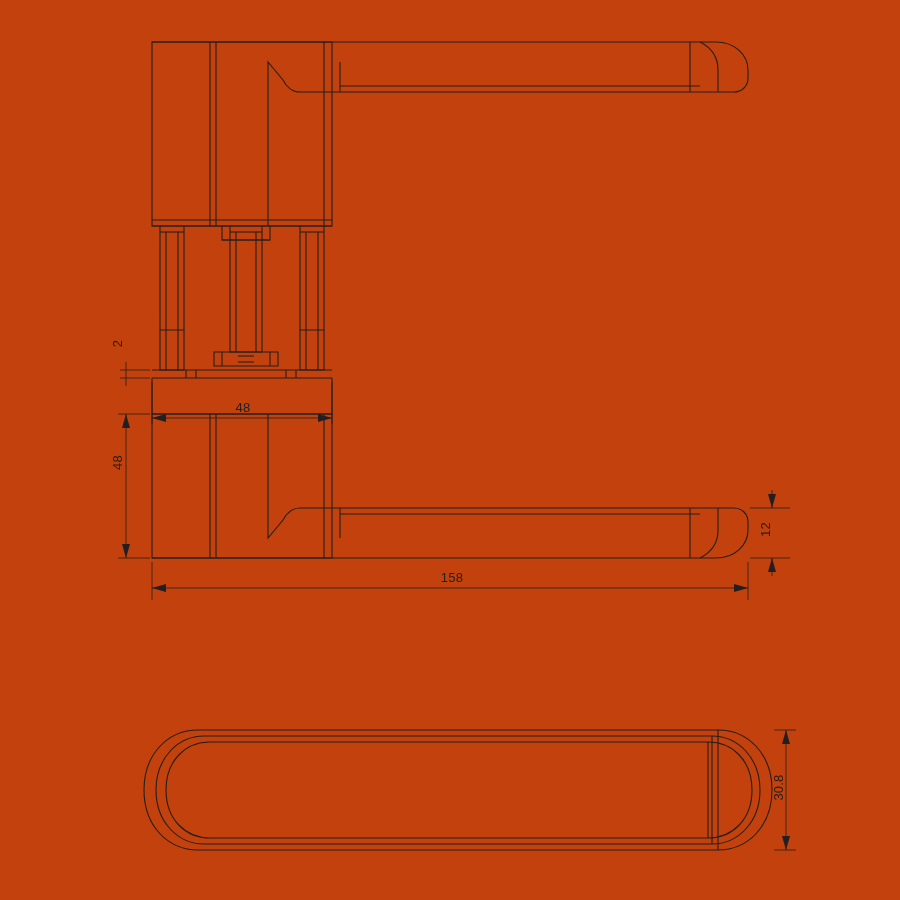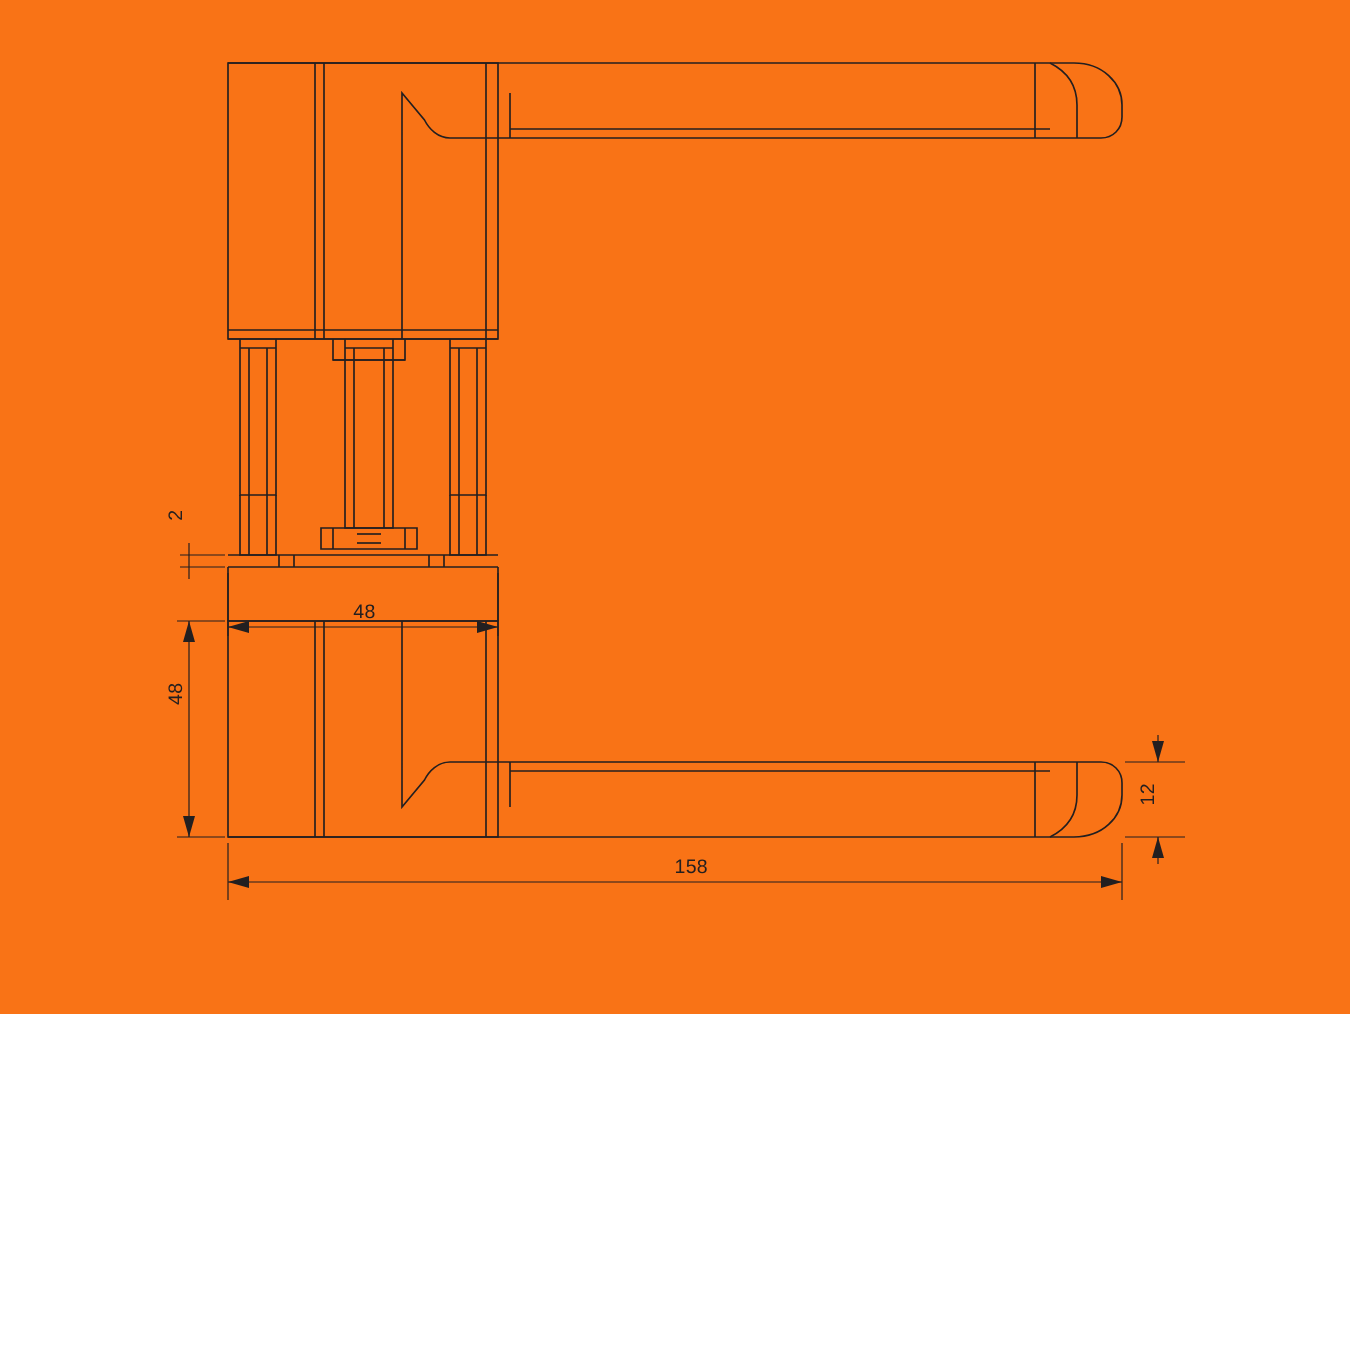--- a/index.html
+++ b/index.html
@@ -6,22 +6,22 @@
     margin: 0;
     padding: 0;
     background: #ffffff;
   }
   body {
     font-family: "Liberation Sans", sans-serif;
   }
   #stage {
     position: relative;
     width: 900px;
-    height: 676px;
-    background: #f97316;
+    height: 900px;
+    background: #c2410c;
     overflow: hidden;
   }
   #stage svg {
     position: absolute;
     left: 0;
     top: 0;
   }
   .dim-label {
     position: absolute;
     font-family: "Liberation Sans", sans-serif;
@@ -176,17 +176,17 @@
   </svg>
 
   <div class="dim-label rot90" style="left:104px; top:336px; width:26px; text-align:center;">2</div>
 
   <div class="dim-label" style="left:228px; top:400px; width:30px; text-align:center;">48</div>
 
   <div class="dim-label rot90" style="left:100px; top:455px; width:34px; text-align:center;">48</div>
 
   <div class="dim-label rot90" style="left:750px; top:522px; width:30px; text-align:center;">12</div>
 
-  <div class="dim-label" style="left:432px; top:570px; width:40px; text-align:right;">158</div>
+  <div class="dim-label" style="left:432px; top:570px; width:40px; text-align:center;">158</div>
 
   <div class="dim-label rot90" style="left:748px; top:780px; width:60px; text-align:center;">30.8</div>
 
 </div>
 
 </body></html>

